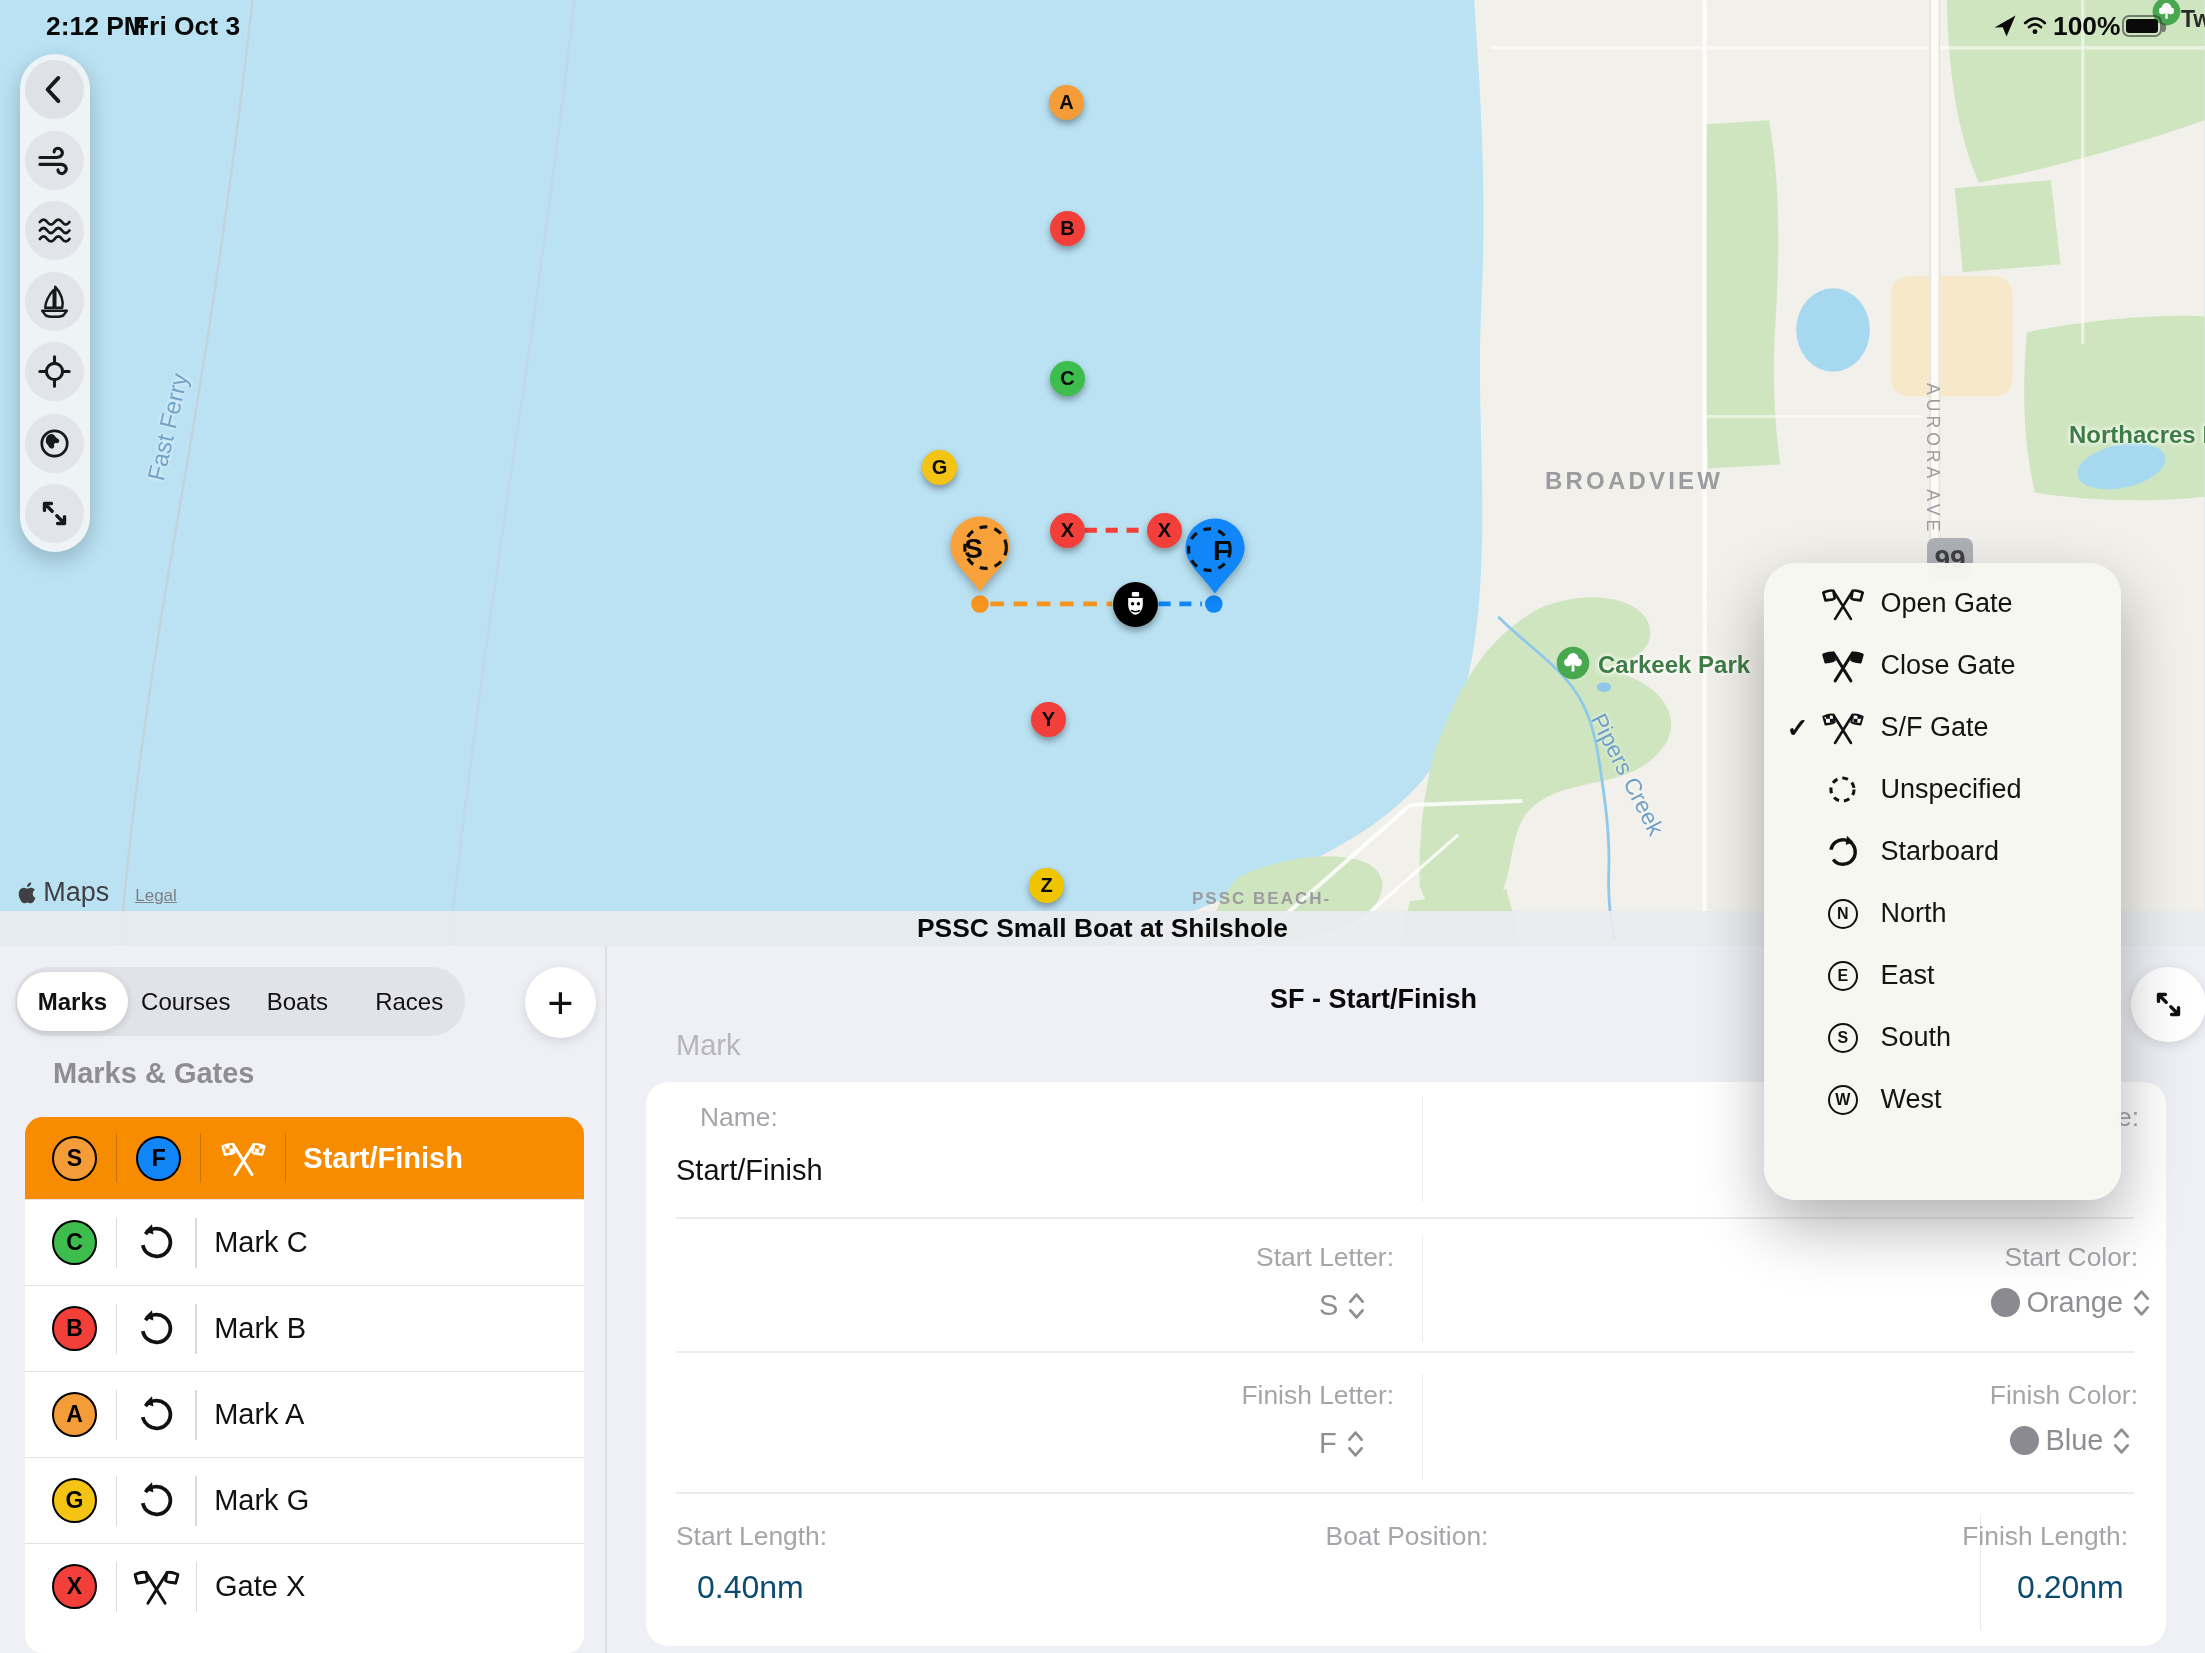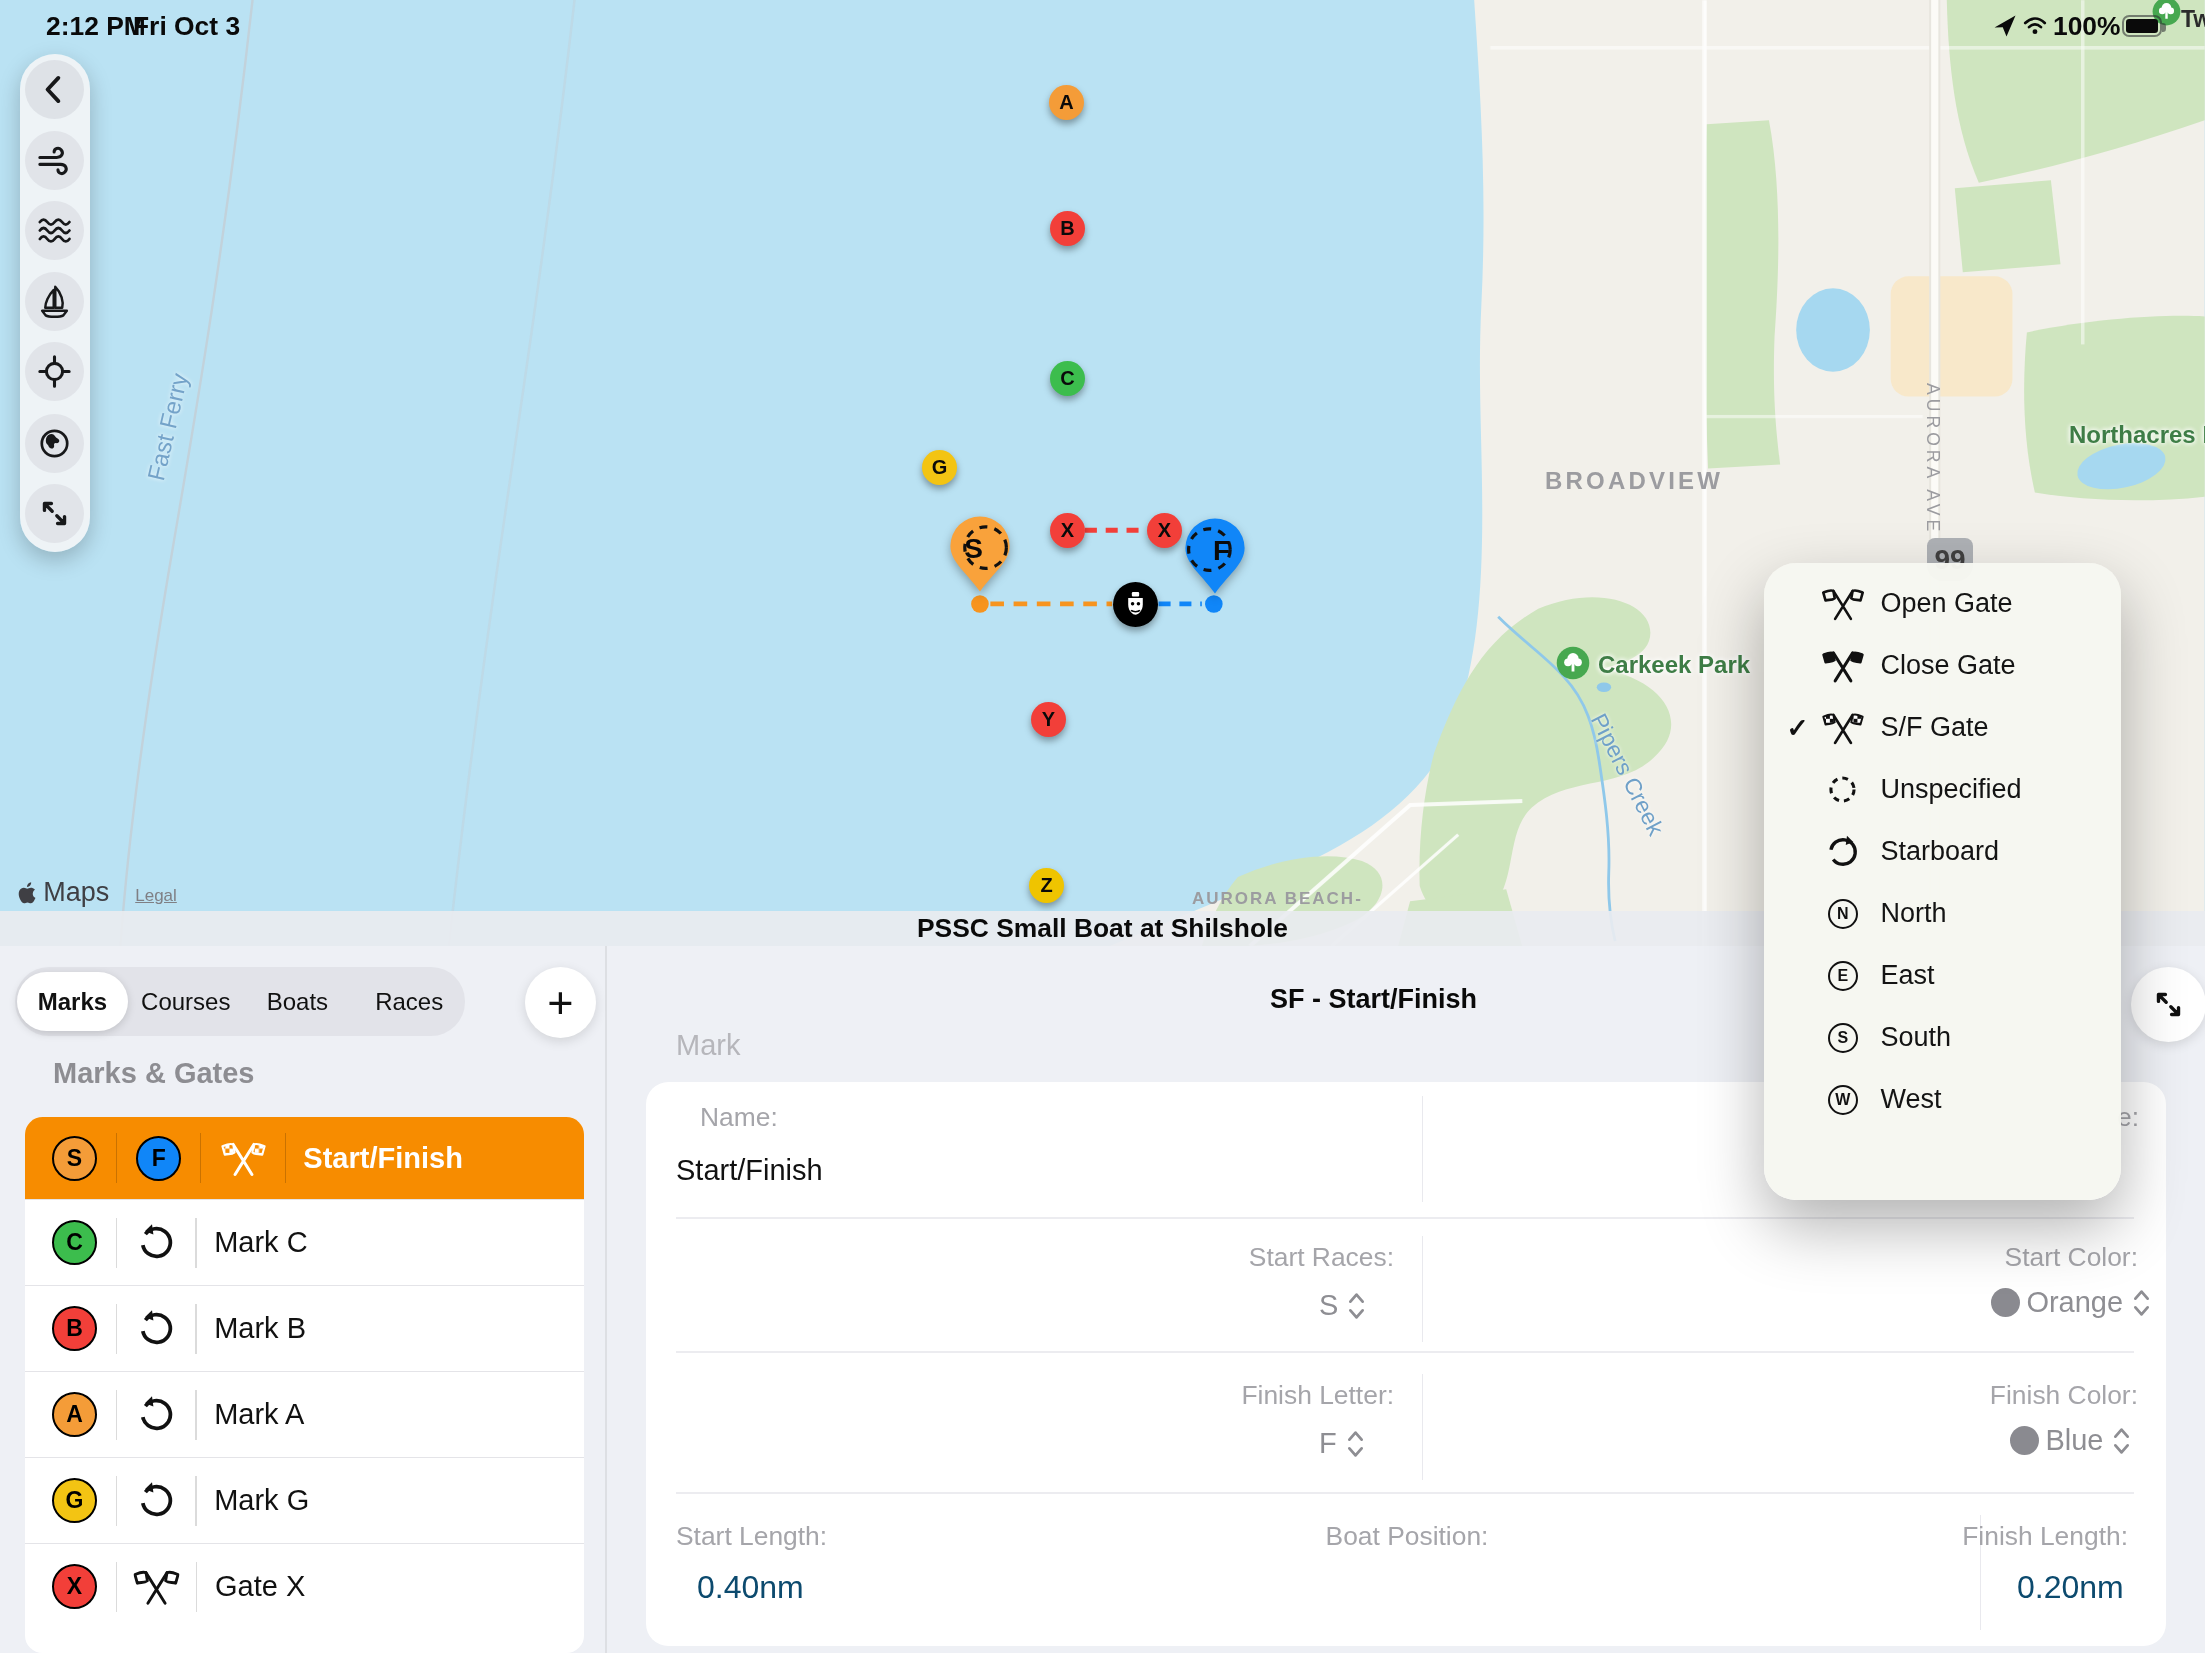--- a/index.html
+++ b/index.html
@@ -231,21 +231,21 @@
     <ellipse cx="2002" cy="858" rx="9" ry="6" fill="#8FC8EA"></ellipse>
 
     <path d="M1354,662 H1430" stroke="#F23F39" stroke-width="6" stroke-dasharray="15 11" fill="none"></path>
     <path d="M1236,754 H1388" stroke="#F7941E" stroke-width="6" stroke-dasharray="17 12" fill="none"></path>
     <path d="M1446,754 H1500" stroke="#1086F8" stroke-width="6" stroke-dasharray="15 11" fill="none"></path>
     <circle cx="1223" cy="754" r="11" fill="#F7941E"></circle>
     <circle cx="1515" cy="754" r="11" fill="#1086F8"></circle>
   </svg>
 
   <div class="maplabel lbl-hood" style="left:1545px;top:467px;">BROADVIEW</div>
-  <div class="maplabel lbl-hood" style="left:1192px;top:889px;font-size:17px;letter-spacing:2px;">AURORA BEACH-</div>
+  <div class="maplabel lbl-hood" style="left:1192px;top:889px;font-size:17px;letter-spacing:2px;">PSSC BEACH-</div>
   <svg class="maplabel" style="left:1556px;top:646px;" width="34" height="34" viewBox="0 0 48 48">
       <use href="#sym-tree"></use>
     </svg>
   <div class="maplabel lbl-park" style="left:1598px;top:651px;">Carkeek Park</div>
   <div class="maplabel lbl-park" style="left:2069px;top:421px;">Northacres Park</div>
   <svg class="maplabel" style="left:2152px;top:-3.2px;" width="29" height="29" viewBox="0 0 48 48">
       <use href="#sym-tree"></use>
     </svg>
   <div class="maplabel" style="left:2181px;top:6.4px;font-size:23px;font-weight:600;color:#2b2b2b;">Tw</div>
   <div class="maplabel" style="left:1922px;top:383px;writing-mode:vertical-rl;font-size:17.6px;letter-spacing:4px;color:#9C9CA0;font-weight:500;">AURORA AVE N</div>
@@ -460,21 +460,21 @@
   <div id="mark-section">Mark</div>
 
   <div id="card">
 
     <div class="fld-label" style="left:30px;top:20px;margin-left:24px;">Name:</div>
     <div class="fld-value" style="left:30px;top:72px;">Start/Finish</div>
     <div class="fld-label" style="left:1471px;top:20px;">e:</div>
     <div class="vsep" style="left:776px;top:14.4px;height:106px;"></div>
     <div class="hsep" style="top:135px;"></div>
 
-    <div class="fld-label" style="left:567px;top:160px;width:181px;text-align:right;">Start Races:</div>
+    <div class="fld-label" style="left:567px;top:160px;width:181px;text-align:right;">Start Letter:</div>
     <div class="fld-gray" style="left:673px;top:207px;">
       <span>S</span>
       <span class="stepper">
           <svg width="21" height="32" viewBox="0 0 24 36" stroke="#8E8E93">
             <use href="#sym-updown"></use>
           </svg>
         </span>
     </div>
     <div class="vsep" style="left:776px;top:154px;height:106px;"></div>
     <div class="fld-label" style="left:1311px;top:160px;width:181px;text-align:right;">Start Color:</div>

